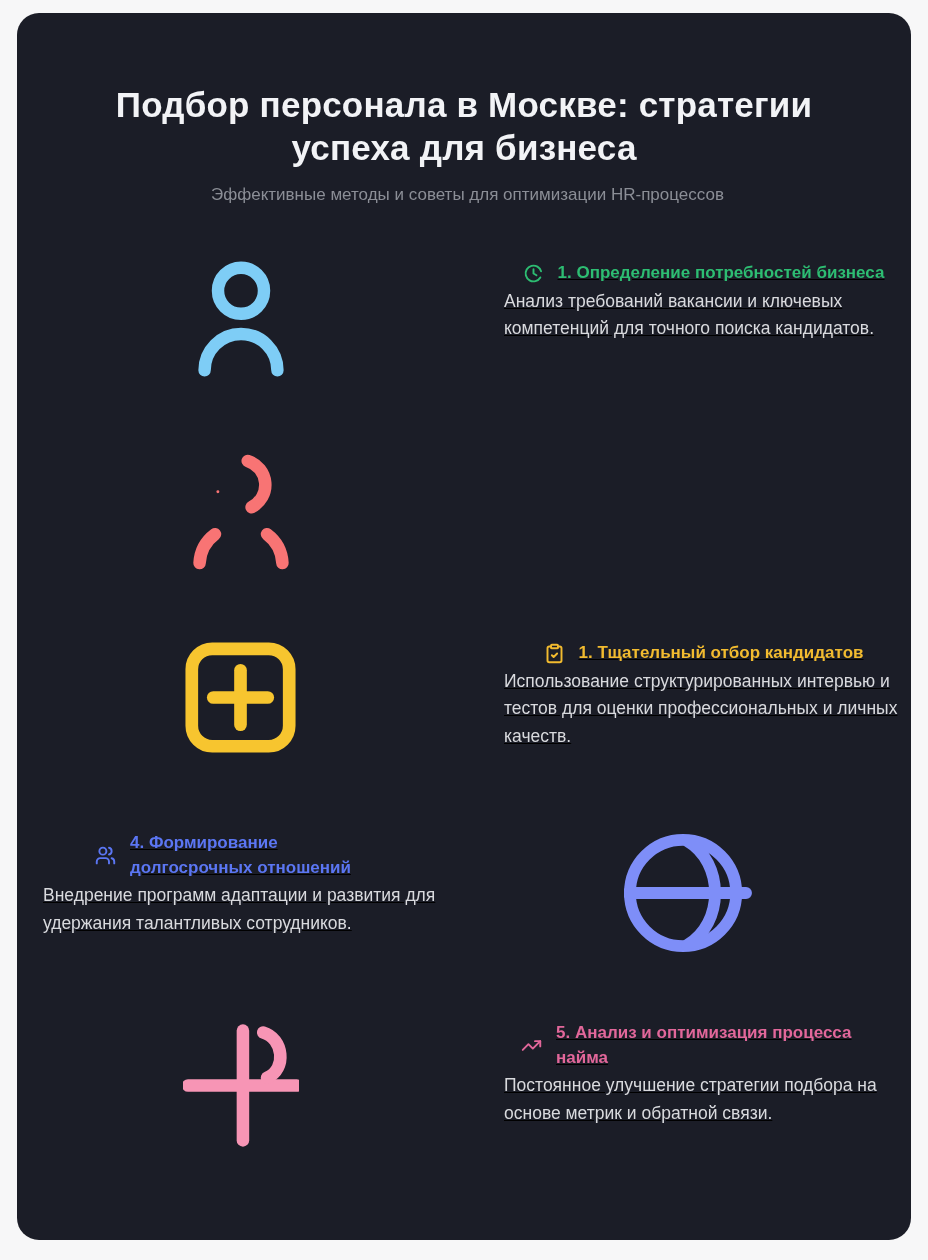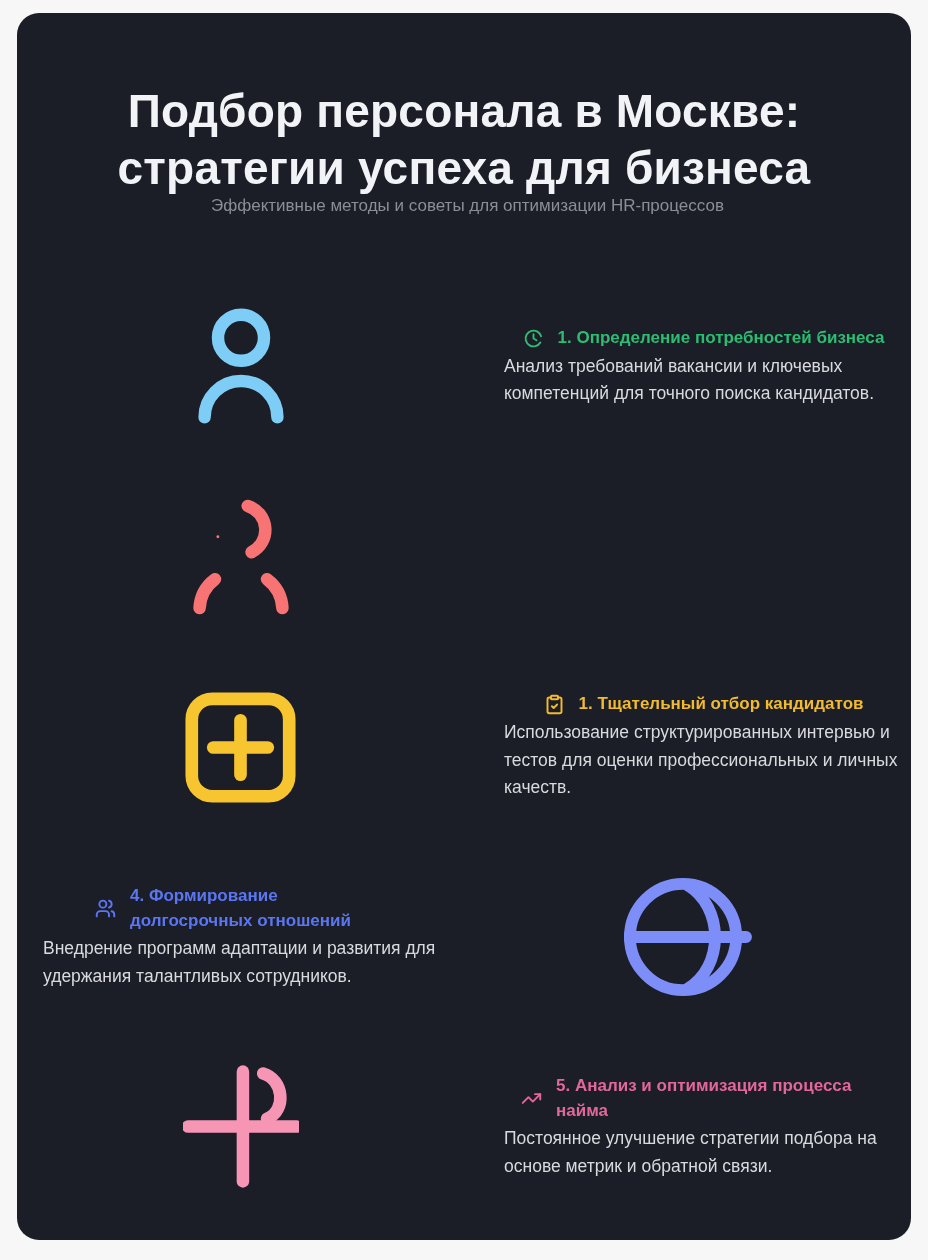--- a/index.html
+++ b/index.html
@@ -15,37 +15,39 @@
     height: 1227px;
     background: var(--card_bg, #1b1d27);
     border-radius: 22px;
     padding-top: 70px;
     overflow: hidden;
   }
   .page-title {
     margin: 0 36px;
     text-align: center;
     color: var(--title_text, #f2f3f6);
-    font-size: 46px;
+    font-size: 35px;
     font-weight: 700;
     line-height: 1.23;
     letter-spacing: 0.2px;
   }
   .page-subtitle {
+    margin-top: 16px;
     text-align: center;
     color: var(--subtitle_text, #8b8e96);
     font-size: 17px;
     font-weight: 400;
     padding-left: 7px;
   }
   .sections { margin-top: 56px; }
   .section {
     display: flex;
     height: 190px;
-    align-items: center;
+    align-items: flex-start;
+    text-decoration: underline;
   }
   .half { width: 50%; box-sizing: border-box; }
   .icon-cell {
     display: flex;
     justify-content: center;
     align-items: center;
     color: var(--big, #ffffff);
   }
   .text-cell { padding: 0 10px 0 26px; }
   .section.icon-left .text-cell { padding: 0 8px 0 40px; }

